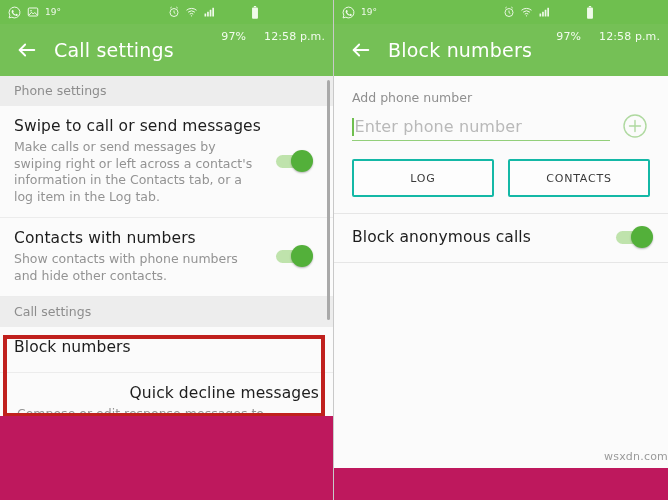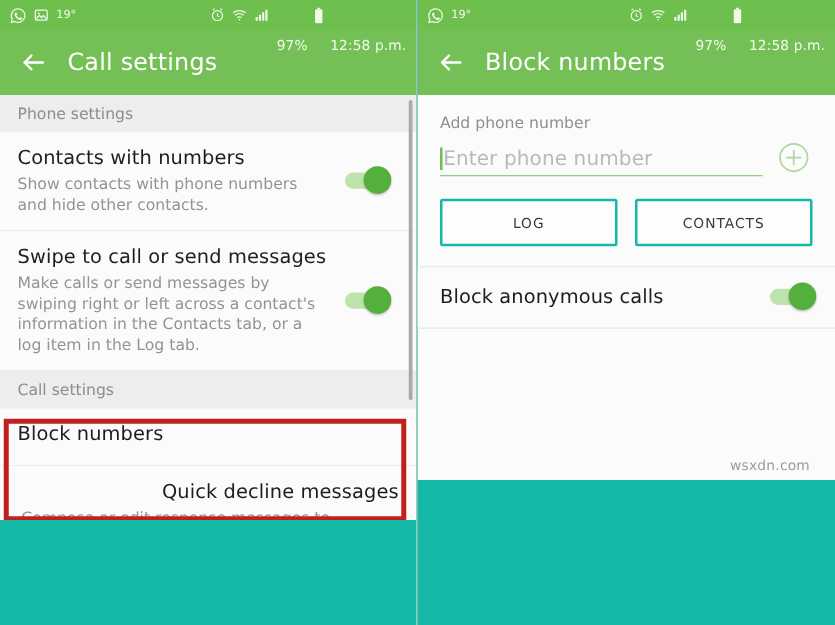--- a/index.html
+++ b/index.html
@@ -16,21 +16,21 @@
   }
   .screens {
     display: flex;
     width: 668px;
     height: 500px;
   }
   .phone {
     position: relative;
     width: 334px;
     height: 500px;
-    background: #14b8a6;
+    background: #be185d;
     overflow: hidden;
   }
   .phone.left { border-right: 1px solid #c9c9c9; box-sizing: border-box; }
 
   
   .statusbar {
     height: 24px;
     background: #6fbf4f;
     display: flex;
     align-items: center;
@@ -164,21 +164,21 @@
     height: 82px;
     border: 4px solid #c0201d;
     box-sizing: border-box;
     pointer-events: none;
     z-index: 6;
   }
 
   
   .pane-body {
     background: #fbfbfb;
-    height: 308px;
+    height: 392px;
     position: relative;
   }
   .field-block { padding: 14px 18px 0 18px; }
   .field-label {
     font-size: 12.5px;
     color: #8f8f8f;
     margin-bottom: 6px;
   }
   .field-row { display: flex; align-items: flex-end; }
   .input-wrap {
@@ -243,21 +243,21 @@
     cursor: pointer;
   }
   .anon-label {
     flex: 1;
     font-size: 15.5px;
     color: #1d1d1d;
     letter-spacing: .1px;
   }
   .watermark {
     position: absolute;
-    right: 20px;
+    right: 0;
     bottom: 5px;
     font-size: 11px;
     color: #9a9a9a;
     letter-spacing: .2px;
   }
 </style>
 </head>
 <body>
 
 <div class="screens">
@@ -325,34 +325,34 @@
       </div>
       <div class="appbar-title">Call settings</div>
     </div>
 
     <div class="list">
 
       <div class="section-head">Phone settings</div>
 
       <div class="row">
         <div class="row-text">
-          <div class="row-title">Contacts with numbers</div>
-          <div class="row-sub">Show contacts with phone numbers and hide other contacts.</div>
+          <div class="row-title">Swipe to call or send messages</div>
+          <div class="row-sub">Make calls or send messages by swiping right or left across a contact's information in the Contacts tab, or a log item in the Log tab.</div>
         </div>
         <div class="row-ctl">
           <div class="toggle">
             <div class="knob"></div>
           </div>
         </div>
       </div>
 
       <div class="row">
         <div class="row-text">
-          <div class="row-title">Swipe to call or send messages</div>
-          <div class="row-sub">Make calls or send messages by swiping right or left across a contact's information in the Contacts tab, or a log item in the Log tab.</div>
+          <div class="row-title">Contacts with numbers</div>
+          <div class="row-sub">Show contacts with phone numbers and hide other contacts.</div>
         </div>
         <div class="row-ctl">
           <div class="toggle">
             <div class="knob"></div>
           </div>
         </div>
       </div>
 
       <div class="section-head">Call settings</div>
 

